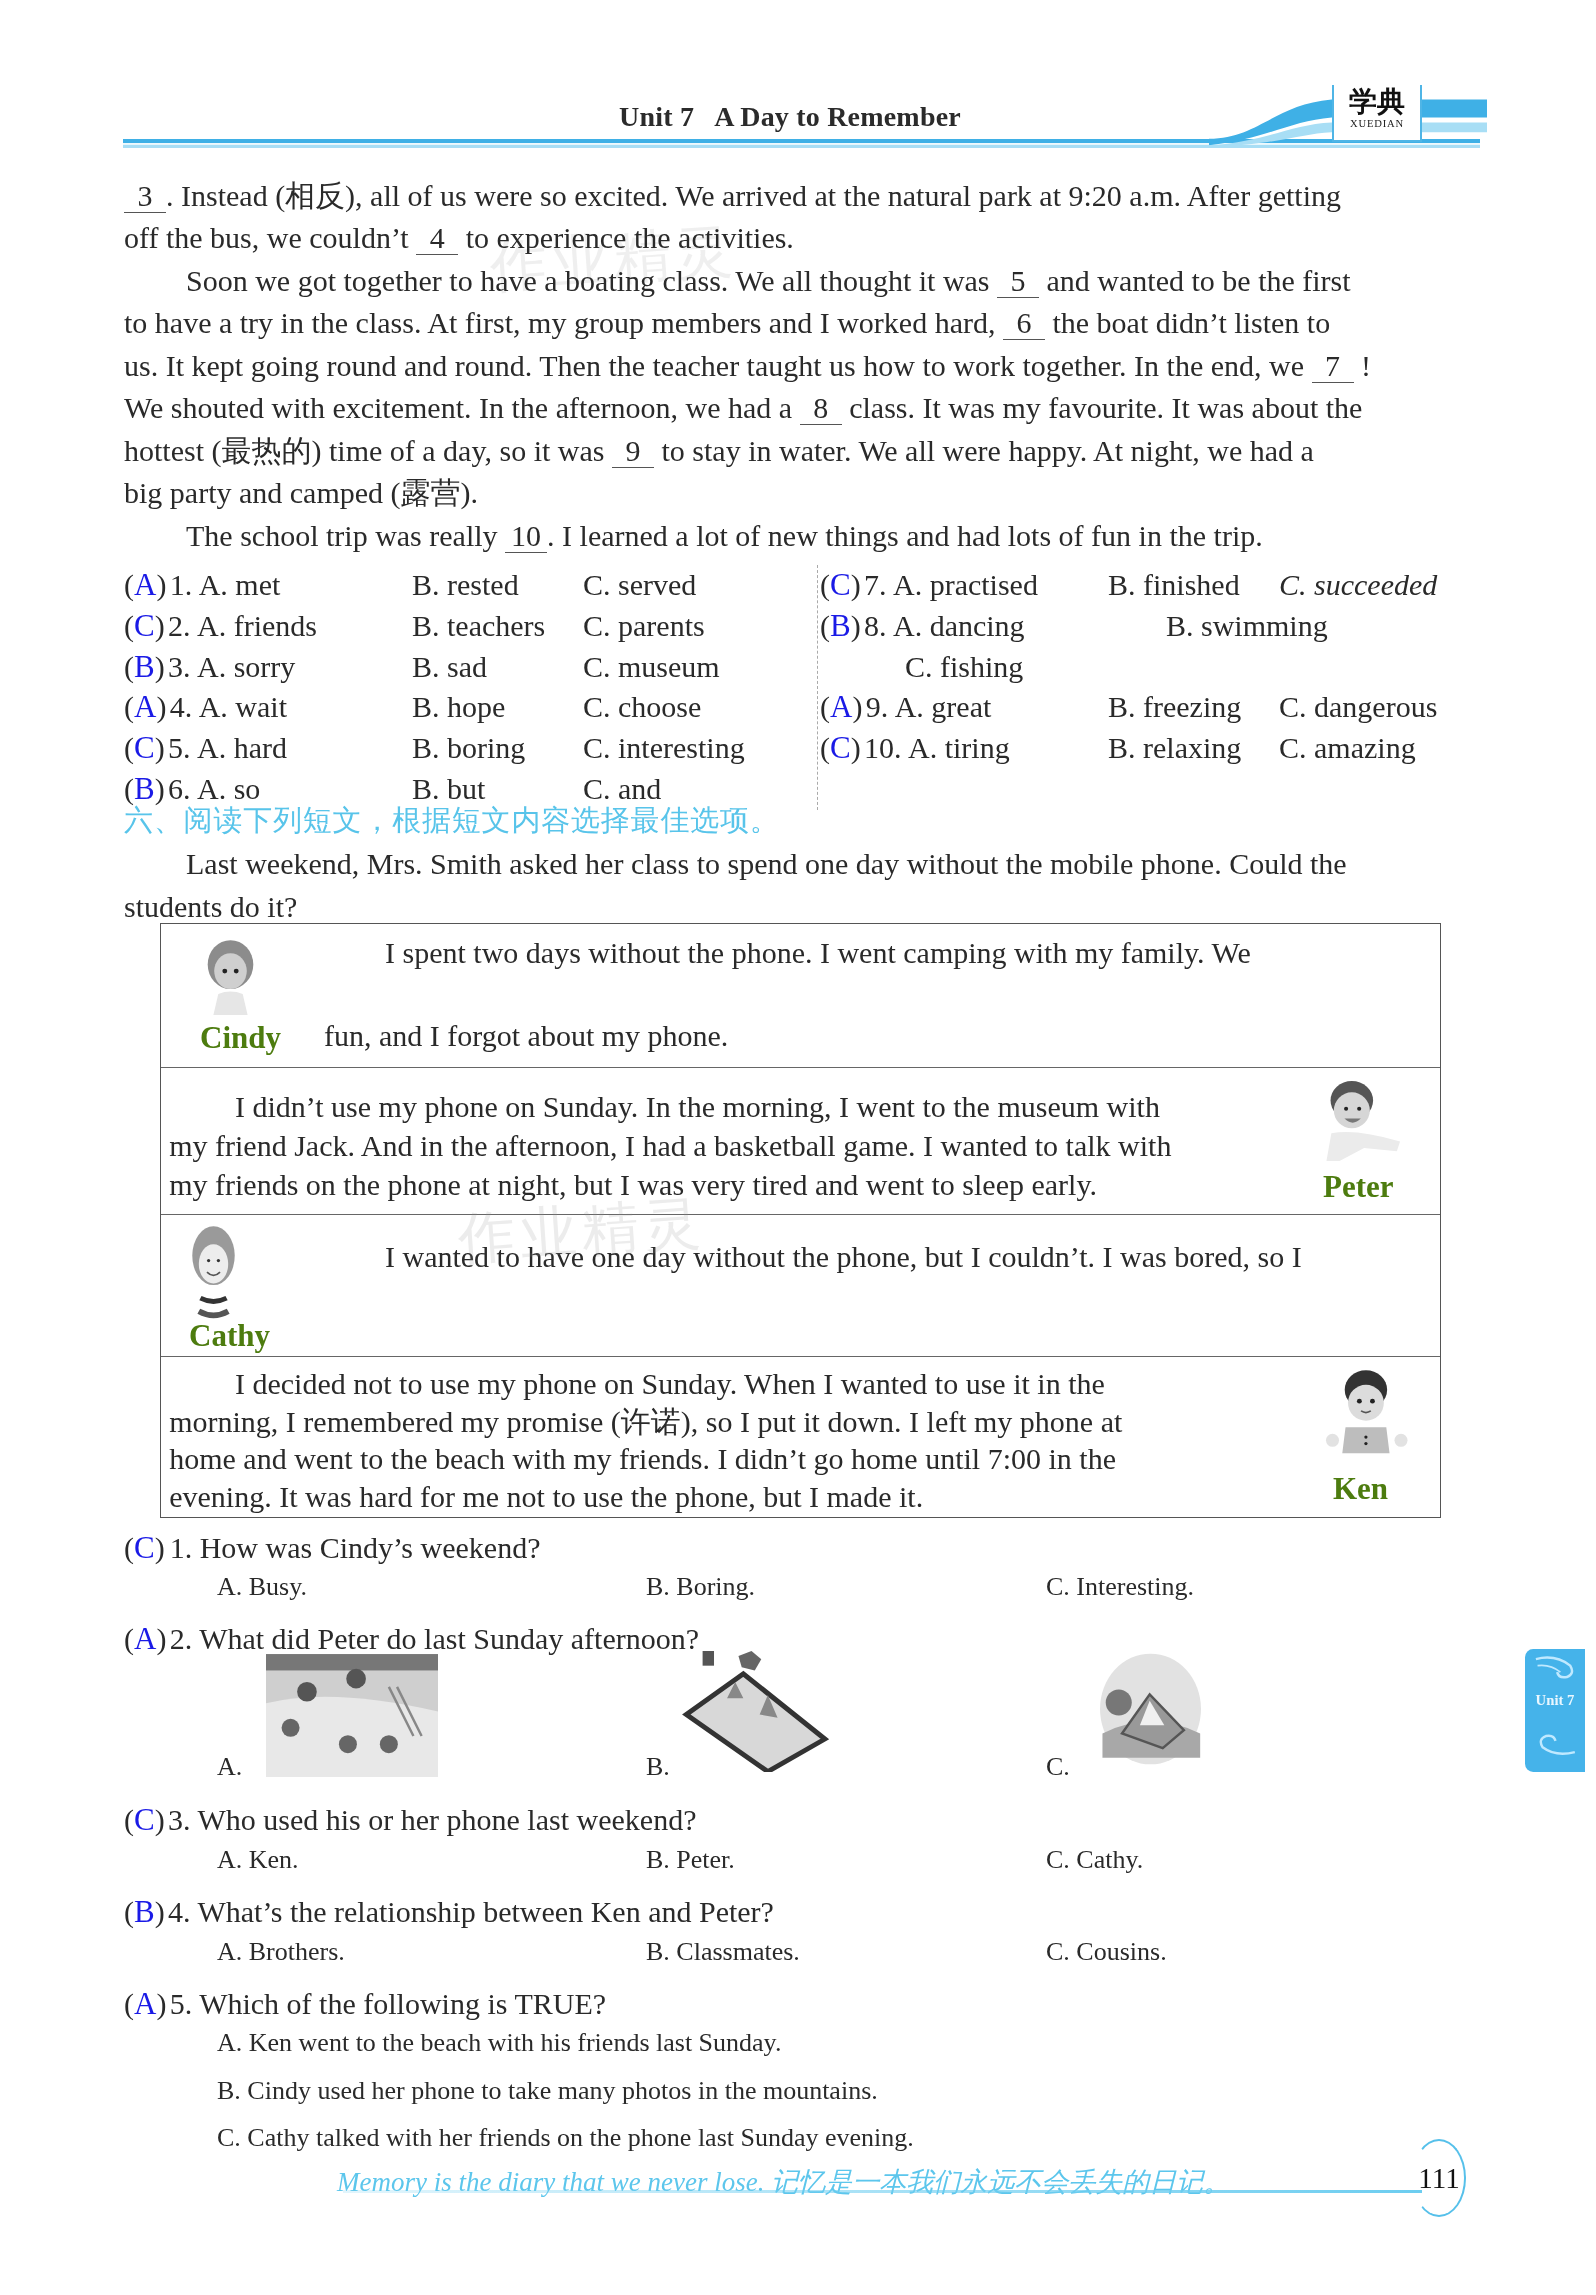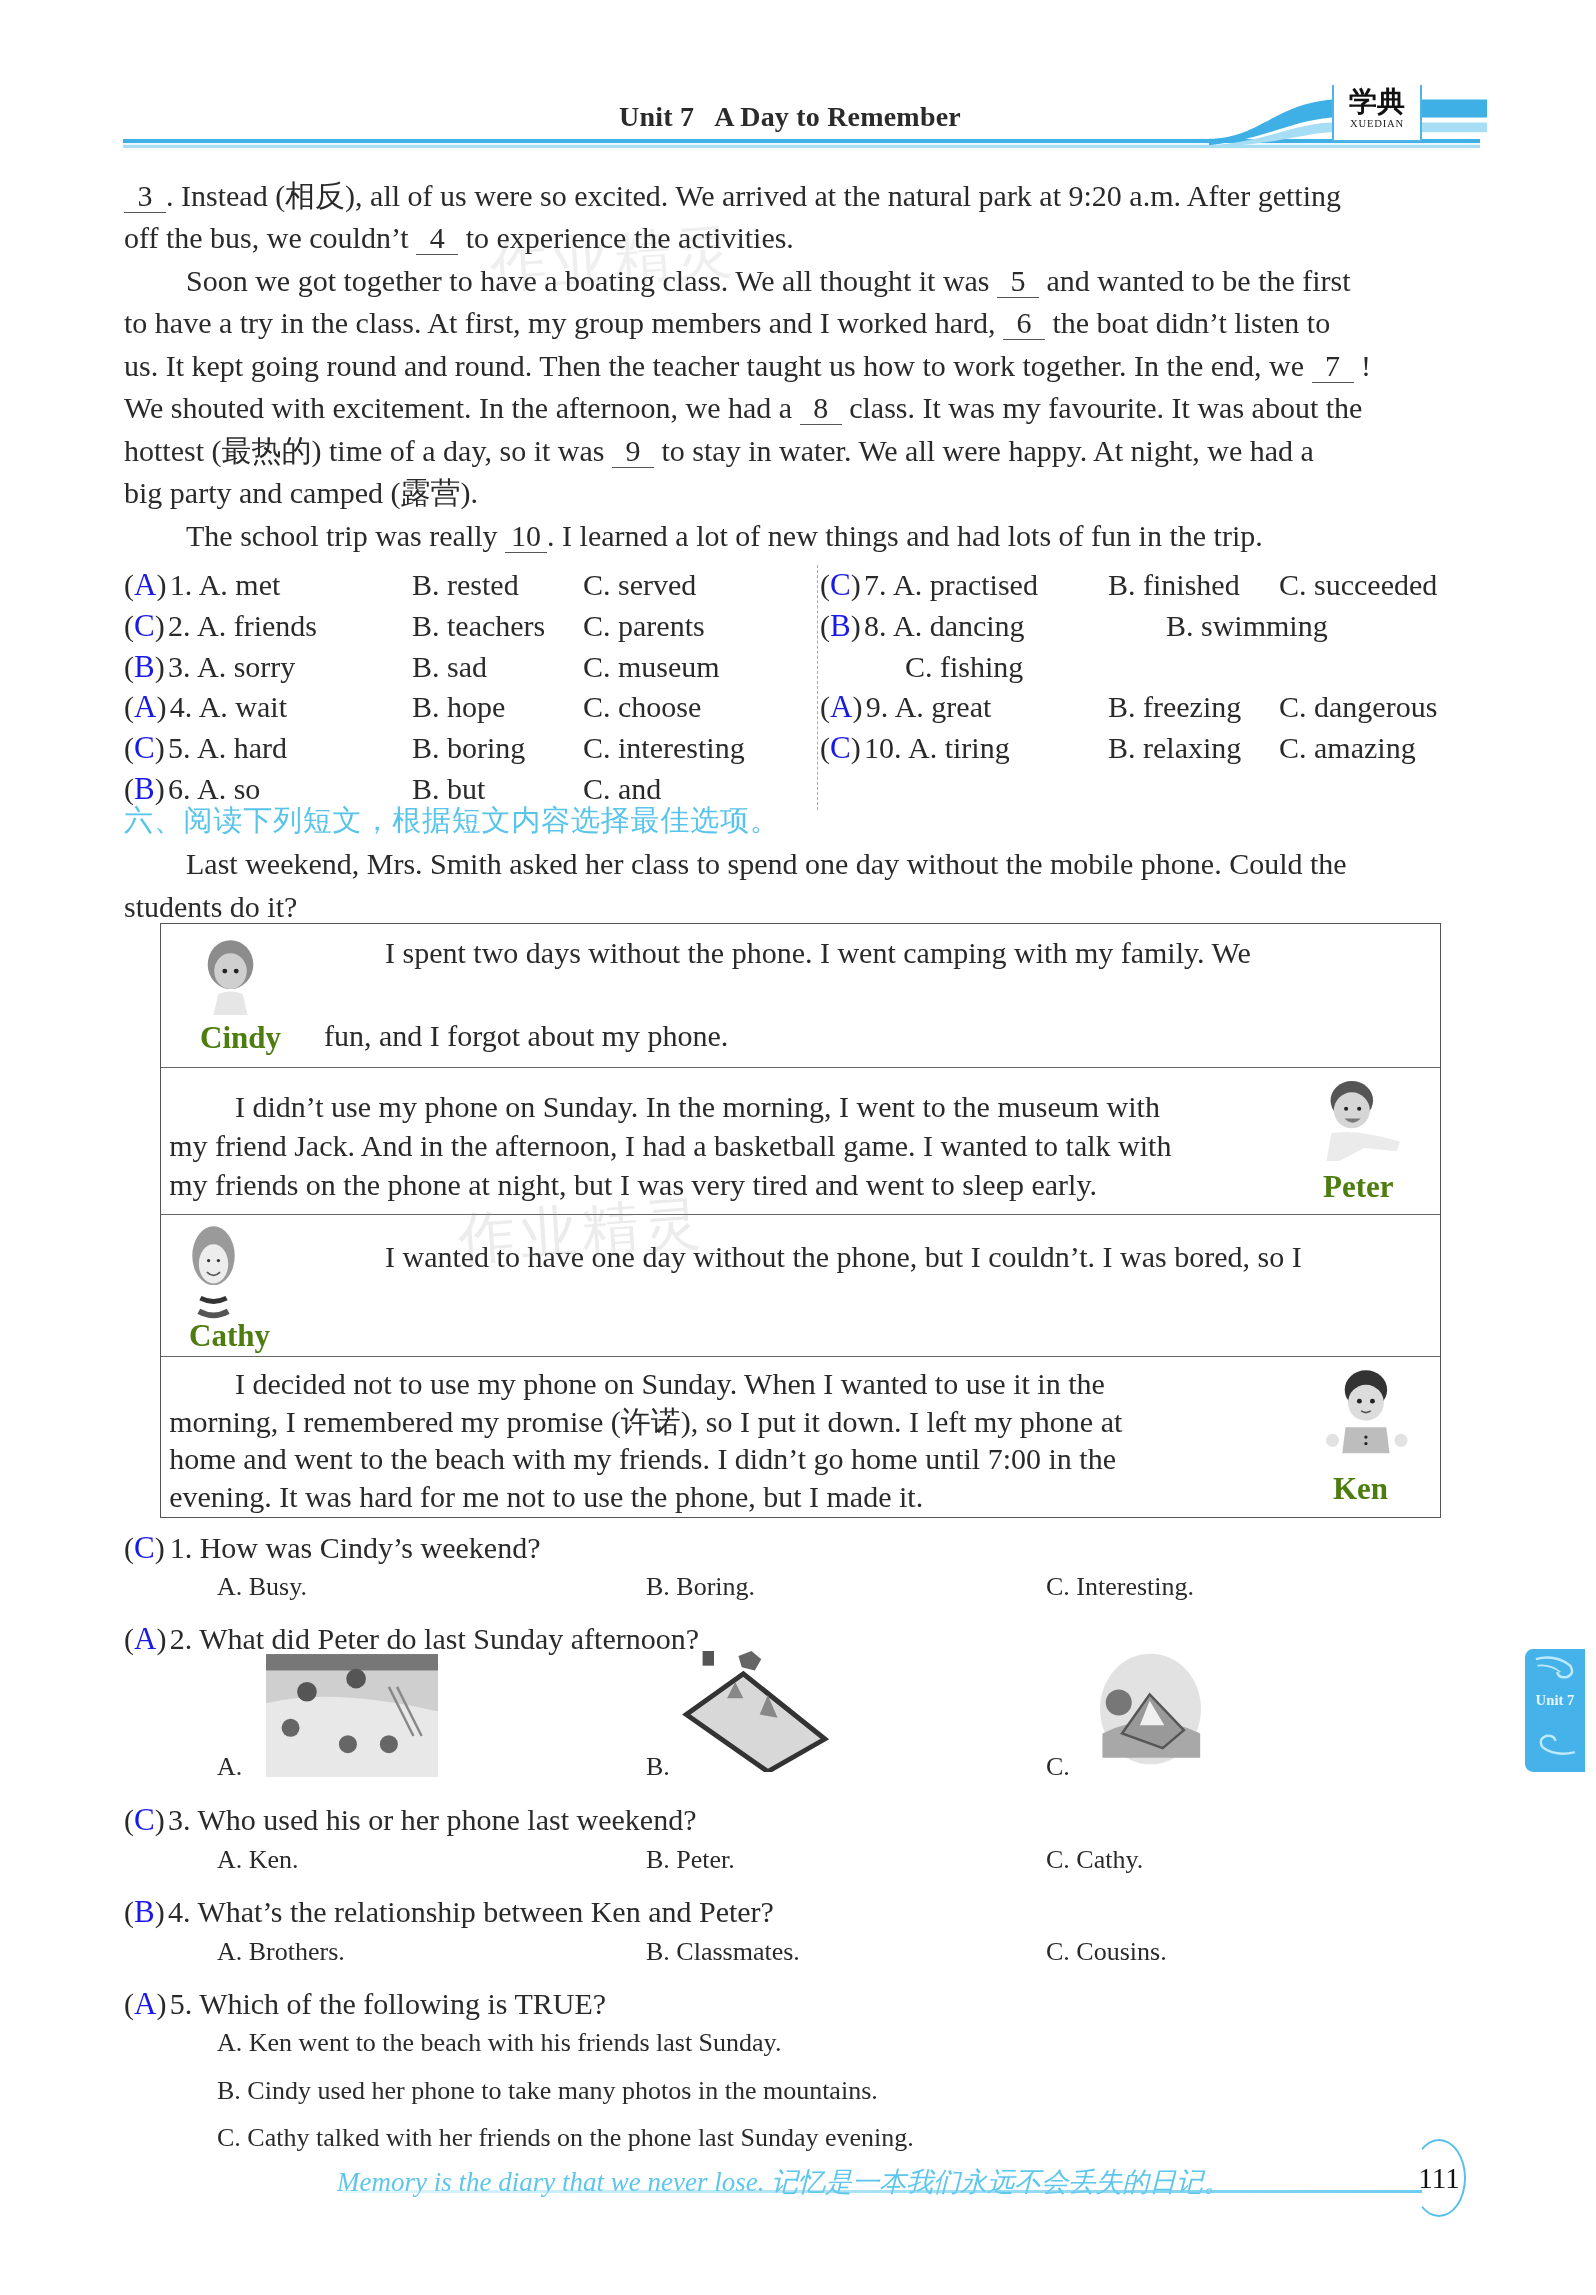--- a/index.html
+++ b/index.html
@@ -75,21 +75,21 @@
 <div class="abs col-divider"></div>
 <div id="cloze-left">
     <div class="opt-row" style="left: 124px; top: 564px; width: 686px;"><span class="paren">(<span class="ans">A</span>)</span><span style="margin-left: 3.3px;">1.</span><span style="margin-left: 6.5px;">A. met</span><span style="position: absolute; left: 288px;">B. rested</span><span style="position: absolute; left: 459px;">C. served</span></div>
     <div class="opt-row" style="left: 124px; top: 605px; width: 686px;"><span class="paren">(<span class="ans">C</span>)</span><span style="margin-left: 3.3px;">2.</span><span style="margin-left: 6.5px;">A. friends</span><span style="position: absolute; left: 288px;">B. teachers</span><span style="position: absolute; left: 459px;">C. parents</span></div>
     <div class="opt-row" style="left: 124px; top: 646px; width: 686px;"><span class="paren">(<span class="ans">B</span>)</span><span style="margin-left: 3.3px;">3.</span><span style="margin-left: 6.5px;">A. sorry</span><span style="position: absolute; left: 288px;">B. sad</span><span style="position: absolute; left: 459px;">C. museum</span></div>
     <div class="opt-row" style="left: 124px; top: 686px; width: 686px;"><span class="paren">(<span class="ans">A</span>)</span><span style="margin-left: 3.3px;">4.</span><span style="margin-left: 6.5px;">A. wait</span><span style="position: absolute; left: 288px;">B. hope</span><span style="position: absolute; left: 459px;">C. choose</span></div>
     <div class="opt-row" style="left: 124px; top: 727px; width: 686px;"><span class="paren">(<span class="ans">C</span>)</span><span style="margin-left: 3.3px;">5.</span><span style="margin-left: 6.5px;">A. hard</span><span style="position: absolute; left: 288px;">B. boring</span><span style="position: absolute; left: 459px;">C. interesting</span></div>
     <div class="opt-row" style="left: 124px; top: 768px; width: 686px;"><span class="paren">(<span class="ans">B</span>)</span><span style="margin-left: 3.3px;">6.</span><span style="margin-left: 6.5px;">A. so</span><span style="position: absolute; left: 288px;">B. but</span><span style="position: absolute; left: 459px;">C. and</span></div>
   </div>
 <div id="cloze-right">
-    <div class="opt-row" style="left: 820px; top: 564px; width: 670px;"><span class="paren">(<span class="ans">C</span>)</span><span style="margin-left: 3.3px;">7.</span><span style="margin-left: 6.5px;">A. practised</span><span style="position: absolute; left: 288px;">B. finished</span><span style="position: absolute; left: 459px;">C. succeeded</span></div>
+    <div class="opt-row" style="left: 820px; top: 564px; width: 670px;"><span class="paren">(<span class="ans">C</span>)</span><span style="margin-left: 3.3px;">7.</span><span style="margin-left: 6.5px;">A. practised</span><span style="position: absolute; left: 288px;">B. finished</span><span style="position: absolute; left: 459px; font-style: italic;">C. succeeded</span></div>
     <div class="opt-row" style="left: 820px; top: 605px; width: 670px;"><span class="paren">(<span class="ans">B</span>)</span><span style="margin-left: 3.3px;">8.</span><span style="margin-left: 6.5px;">A. dancing</span><span style="position: absolute; left: 346px;">B. swimming</span><span style="position: absolute; left: 85px; top: 41px;">C. fishing</span></div>
     <div class="opt-row" style="left: 820px; top: 686px; width: 670px;"><span class="paren">(<span class="ans">A</span>)</span><span style="margin-left: 3.3px;">9.</span><span style="margin-left: 6.5px;">A. great</span><span style="position: absolute; left: 288px;">B. freezing</span><span style="position: absolute; left: 459px;">C. dangerous</span></div>
     <div class="opt-row" style="left: 820px; top: 727px; width: 670px;"><span class="paren">(<span class="ans">C</span>)</span><span style="margin-left: 3.3px;">10.</span><span style="margin-left: 6.5px;">A. tiring</span><span style="position: absolute; left: 288px;">B. relaxing</span><span style="position: absolute; left: 459px;">C. amazing</span></div>
   </div>
 
 <div class="abs section-title">六、阅读下列短文，根据短文内容选择最佳选项。</div>
 <div class="line indent" style="top:843px">Last weekend, Mrs. Smith asked her class to spend one day without the mobile phone. Could the</div>
 <div class="line" style="top:886px">students do it?</div>
 
 <div class="abs tbl">

